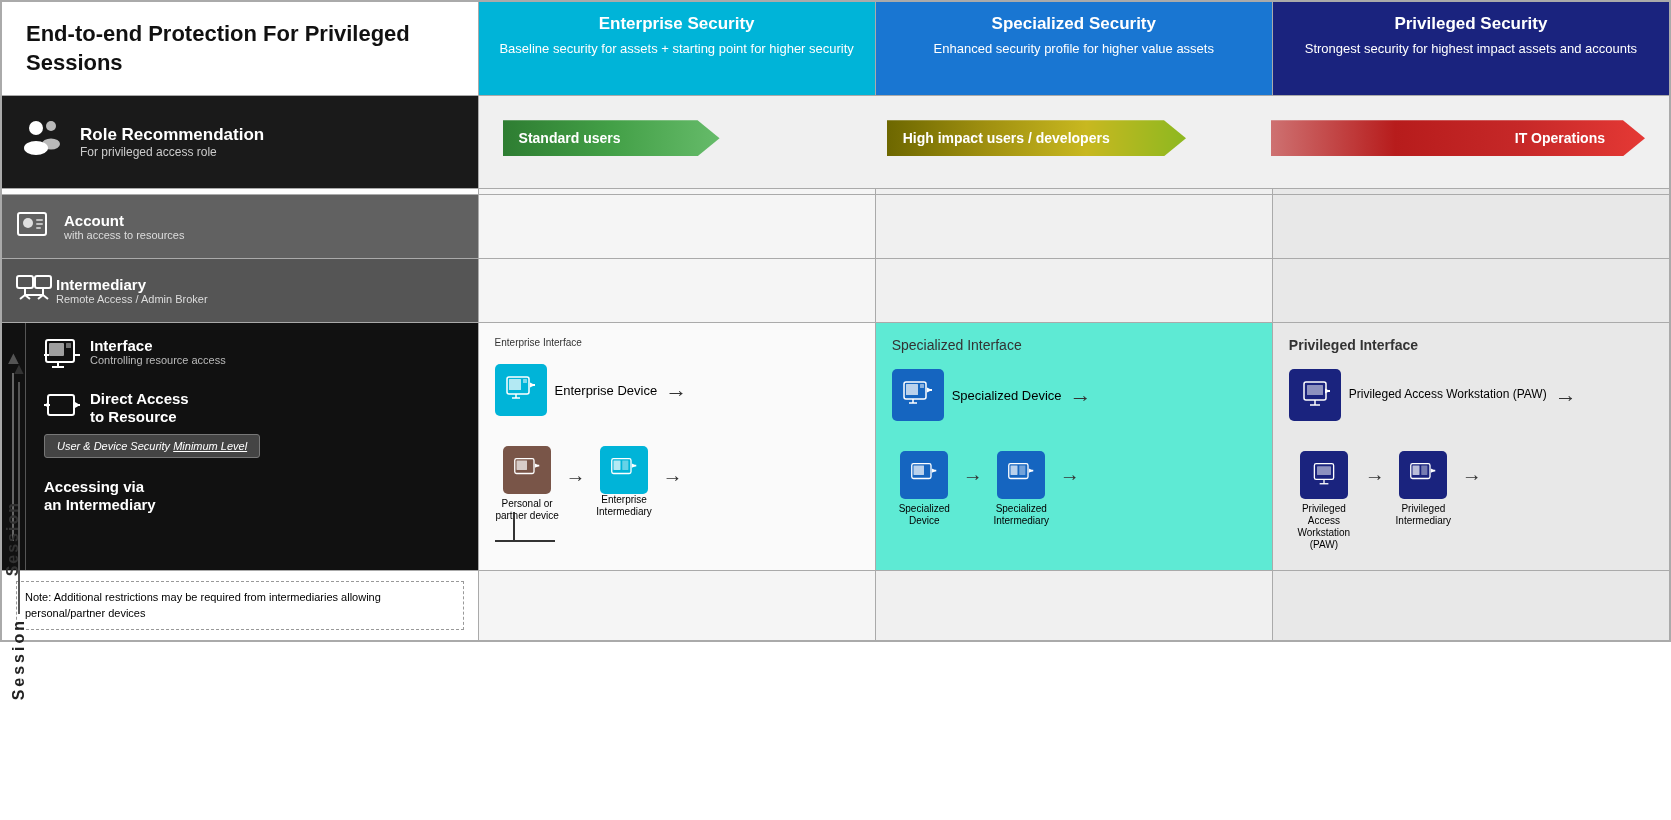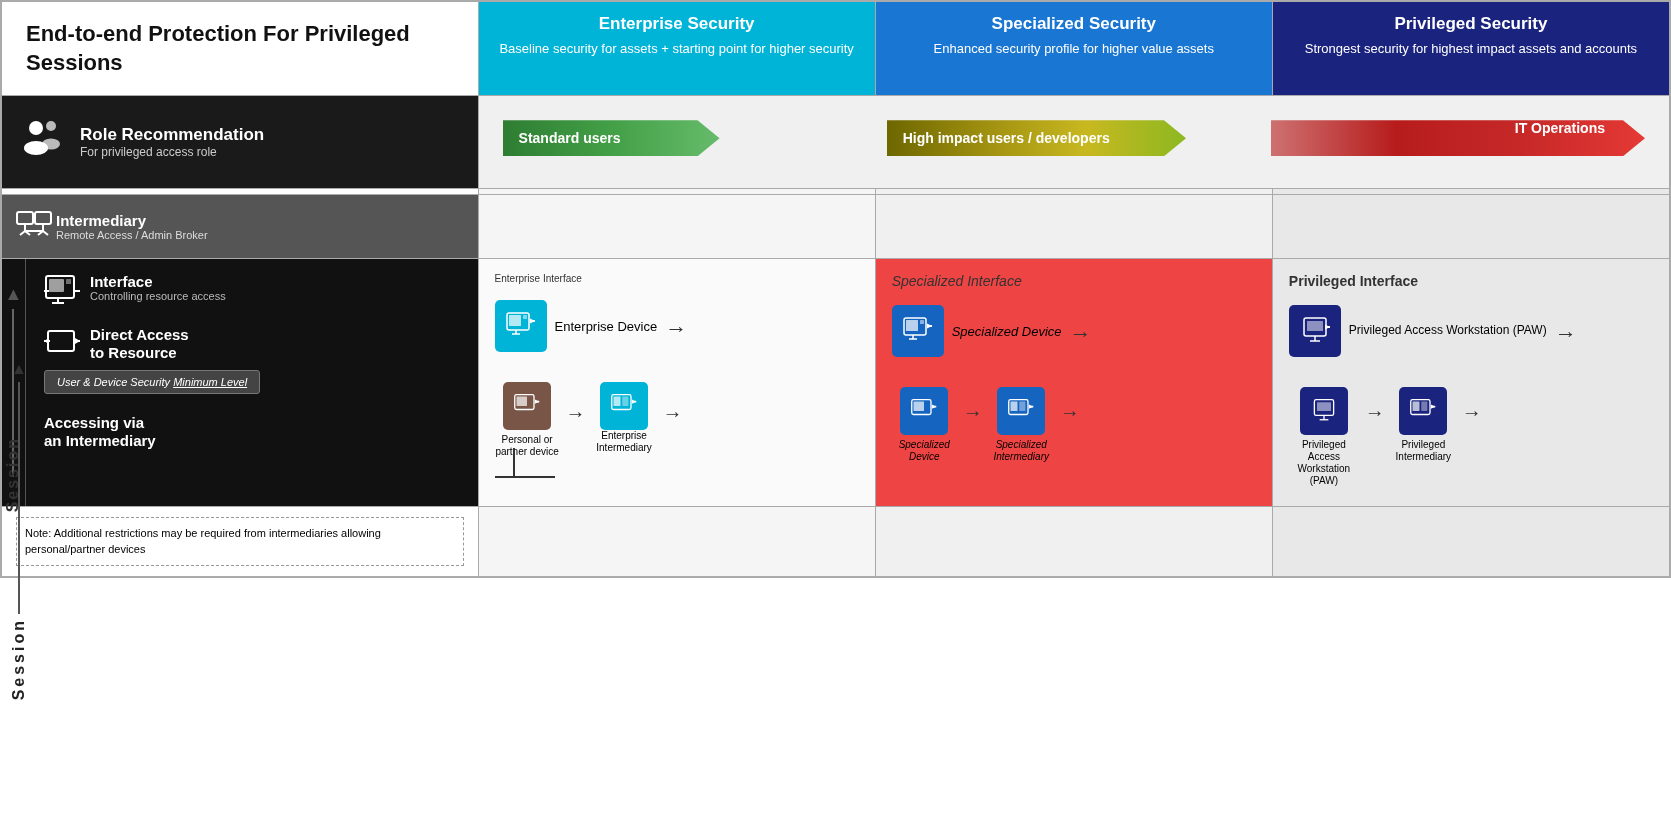--- a/index.html
+++ b/index.html
@@ -182,38 +182,60 @@
                 <span>High impact users / developers</span>
               </div>
             </div>
 
             <div style="display:flex; align-items:center; width:100%;">
               <div style="
                 width: 100%;
                 height: 36px;
                 background: linear-gradient(to right, #b71c1c99, #b71c1c, #c62828, #e53935);
                 clip-path: polygon(0 0, calc(100% - 22px) 0, 100% 50%, calc(100% - 22px) 100%, 0 100%);
-                display:flex; padding: 0 16px; justify-content: flex-end; padding-right: 40px;
+                display:flex; align-items:center; padding: 0 16px; justify-content: flex-end; padding-right: 40px;
                 font-weight:700; font-size:14px; color:#fff;
               ">
                 <span>IT Operations</span>
               </div>
             </div>
           </div>
         </td>
       </tr>
 
       <tr style="height:6px;">
         <td style="background:#fff; border-left:none; border-right:1.5px solid #aaa;"></td>
         <td style="background:#f5f5f5;"></td>
         <td style="background:#f0f0f0;"></td>
         <td style="background:#e8e8e8;"></td>
       </tr>
 
 
+      <tr class="row-account">
+        <td style="background:#616161; color:#fff; padding:12px 14px; height:60px;">
+          <div style="display:flex; align-items:center; gap:12px;">
+            <div>
+              <svg width="36" height="36" viewBox="0 0 36 36" fill="white">
+                <rect x="2" y="6" width="28" height="22" rx="2" stroke="white" stroke-width="2" fill="none"></rect>
+                <circle cx="12" cy="16" r="5" fill="white" opacity="0.8"></circle>
+                <rect x="20" y="12" width="7" height="2" rx="1" fill="white" opacity="0.6"></rect>
+                <rect x="20" y="16" width="7" height="2" rx="1" fill="white" opacity="0.6"></rect>
+                <rect x="20" y="20" width="5" height="2" rx="1" fill="white" opacity="0.6"></rect>
+              </svg>
+            </div>
+            <div>
+              <div style="font-size:15px; font-weight:700;">Account</div>
+              <div style="font-size:11px; color:#ddd;">with access to resources</div>
+            </div>
+          </div>
+        </td>
+        <td style="background:#f5f5f5;"></td>
+        <td style="background:#f0f0f0;"></td>
+        <td style="background:#e8e8e8;"></td>
+      </tr>
 
       <tr class="row-intermediary">
         <td style="background:#555; color:#fff; padding:12px 14px; height:60px;">
           <div style="display:flex; align-items:center; gap:4px;">
             <div>
               <svg width="36" height="36" viewBox="0 0 36 36" fill="white">
                 <rect x="1" y="5" width="16" height="12" rx="2" stroke="white" stroke-width="2" fill="none"></rect>
                 <rect x="19" y="5" width="16" height="12" rx="2" stroke="white" stroke-width="2" fill="none"></rect>
                 <line x1="9" y1="17" x2="9" y2="24" stroke="white" stroke-width="2"></line>
                 <line x1="27" y1="17" x2="27" y2="24" stroke="white" stroke-width="2"></line>
@@ -339,21 +361,21 @@
             </div>
           </div>
 
           <div style="margin-top:4px; display:flex; gap:0; align-items:center;">
             <div style="width:18px; height:2px; background:#333;"></div>
             <div style="width:2px; height:30px; background:#333; position:relative; top:-14px;"></div>
             <div style="width:40px; height:2px; background:#333;"></div>
           </div>
         </td>
 
-        <td style="background:#ef4444; padding:14px 16px; vertical-align:top;font-style:italic;">
+        <td style="background:#5eead4; padding:14px 16px; vertical-align:top;">
           <div style="font-size:14px; margin-bottom:16px; color:#333;">Specialized Interface</div>
 
           <div style="display:flex; align-items:center; gap:8px; margin-bottom:30px;">
             <div style="background:#1565c0; border-radius:5px; width:52px; height:52px; display:flex; align-items:center; justify-content:center;">
               <svg width="32" height="32" viewBox="0 0 32 32" fill="white">
                 <rect x="2" y="3" width="22" height="17" rx="2" stroke="white" stroke-width="1.5" fill="none"></rect>
                 <rect x="4" y="5" width="12" height="11" rx="0.5" fill="white" opacity="0.7"></rect>
                 <rect x="18" y="5" width="4" height="4" rx="0.5" fill="white" opacity="0.5"></rect>
                 <line x1="11" y1="20" x2="11" y2="24" stroke="white" stroke-width="1.5"></line>
                 <line x1="7" y1="24" x2="15" y2="24" stroke="white" stroke-width="1.5"></line>

